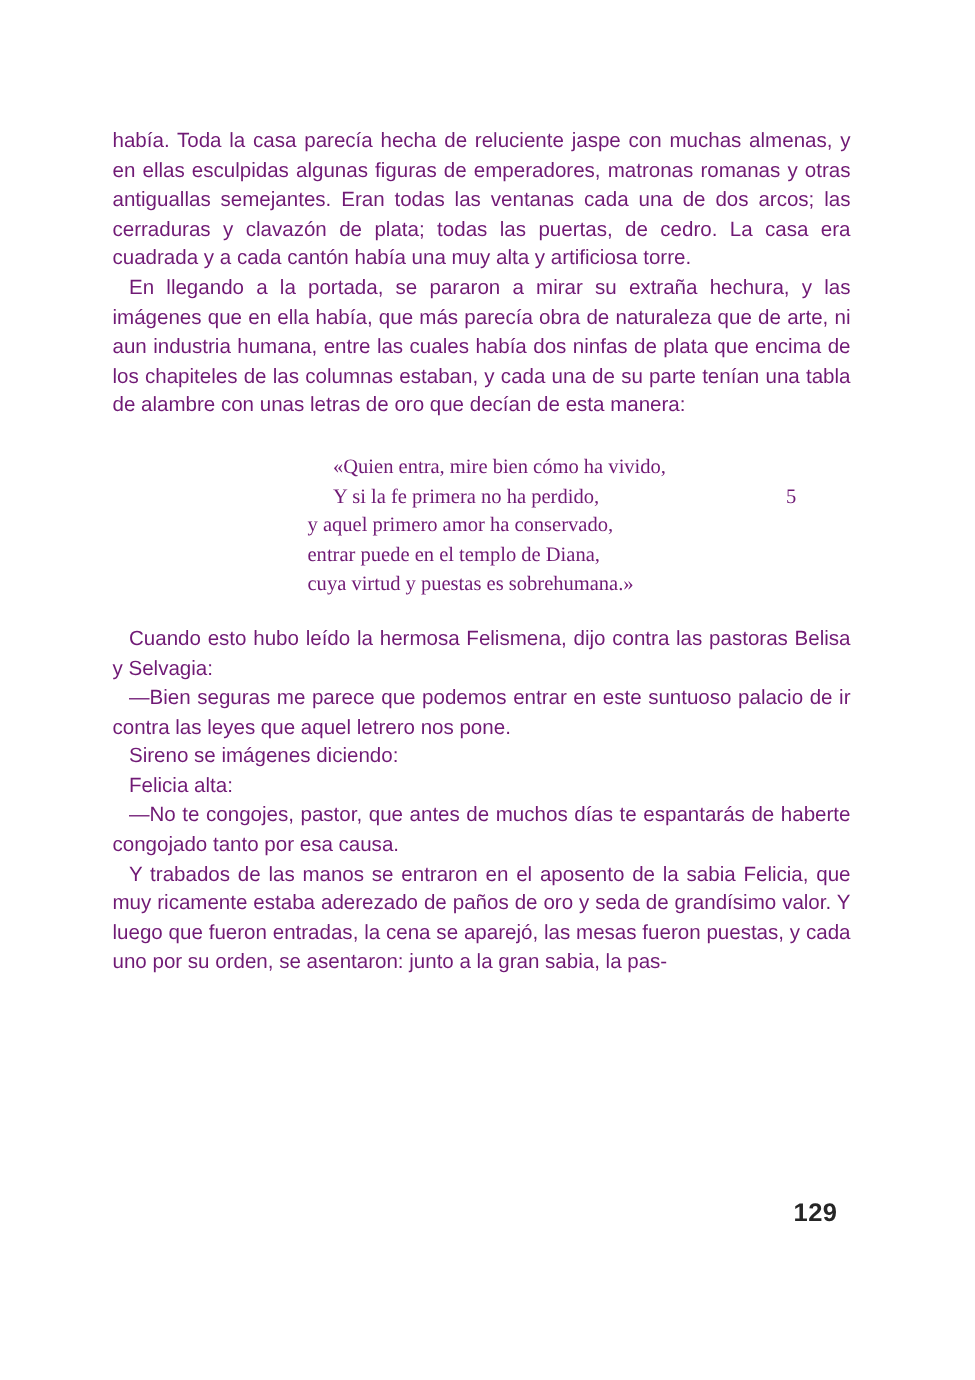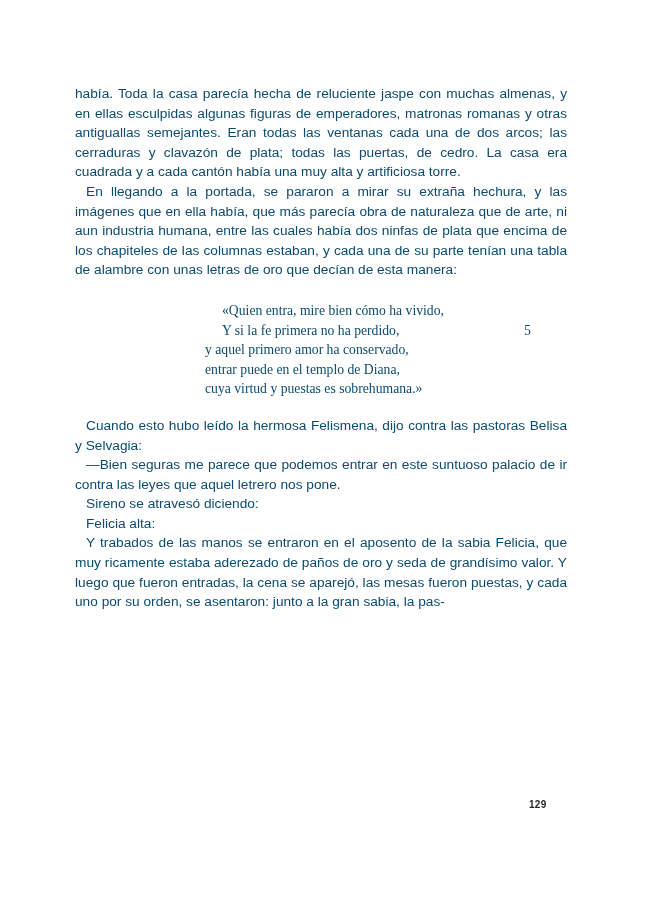--- a/index.html
+++ b/index.html
@@ -15,21 +15,21 @@
     overflow: hidden;
     font-family: "Liberation Sans", "DejaVu Sans", sans-serif;
   }
   .text-block {
     position: absolute;
     left: 75px;
     top: 84px;
     width: 492px;
     font-size: 13.7px;
     line-height: 19.6px;
-    color: #0c4a6e;
+    color: #701a75;
     text-align: justify;
   }
   p.para {
     margin: 0;
     padding: 0;
   }
   p.para.indent {
     text-indent: 11px;
   }
   .verse {
@@ -46,21 +46,21 @@
   }
   .verse-num {
     position: absolute;
     left: 319px;
     top: 0;
   }
   .page-number {
     position: absolute;
     left: 529px;
     top: 799px;
-    font-size: 10px;
+    font-size: 17px;
     font-weight: 700;
     color: #262626;
     letter-spacing: 0.3px;
   }
 </style>
 </head>
 <body>
 
 <div class="page">
   <div class="text-block">
@@ -85,24 +85,25 @@
       </div>
       <div class="verse-line">
         <span>cuya virtud y puestas es sobrehumana.»</span>
       </div>
     </div>
 
     <p class="para indent">Cuando esto hubo leído la hermosa Felismena, dijo contra las pastoras Belisa y Selvagia:</p>
 
     <p class="para indent">—Bien seguras me parece que podemos entrar en este suntuoso palacio de ir contra las leyes que aquel letrero nos pone.</p>
 
-    <p class="para indent">Sireno se atravesó diciendo:</p>
+    <p class="para indent">Sireno se imágenes diciendo:</p>
 
 
     <p class="para indent">Felicia alta:</p>
 
+    <p class="para indent">—No te congojes, pastor, que antes de muchos días te espantarás de haberte congojado tanto por esa causa.</p>
 
     <p class="para indent">Y trabados de las manos se entraron en el aposento de la sabia Felicia, que muy ricamente estaba aderezado de paños de oro y seda de grandísimo valor. Y luego que fueron entradas, la cena se aparejó, las mesas fueron puestas, y cada uno por su orden, se asentaron: junto a la gran sabia, la pas-</p>
 
   </div>
 
   <div class="page-number">129</div>
 </div>
 
 </body></html>

